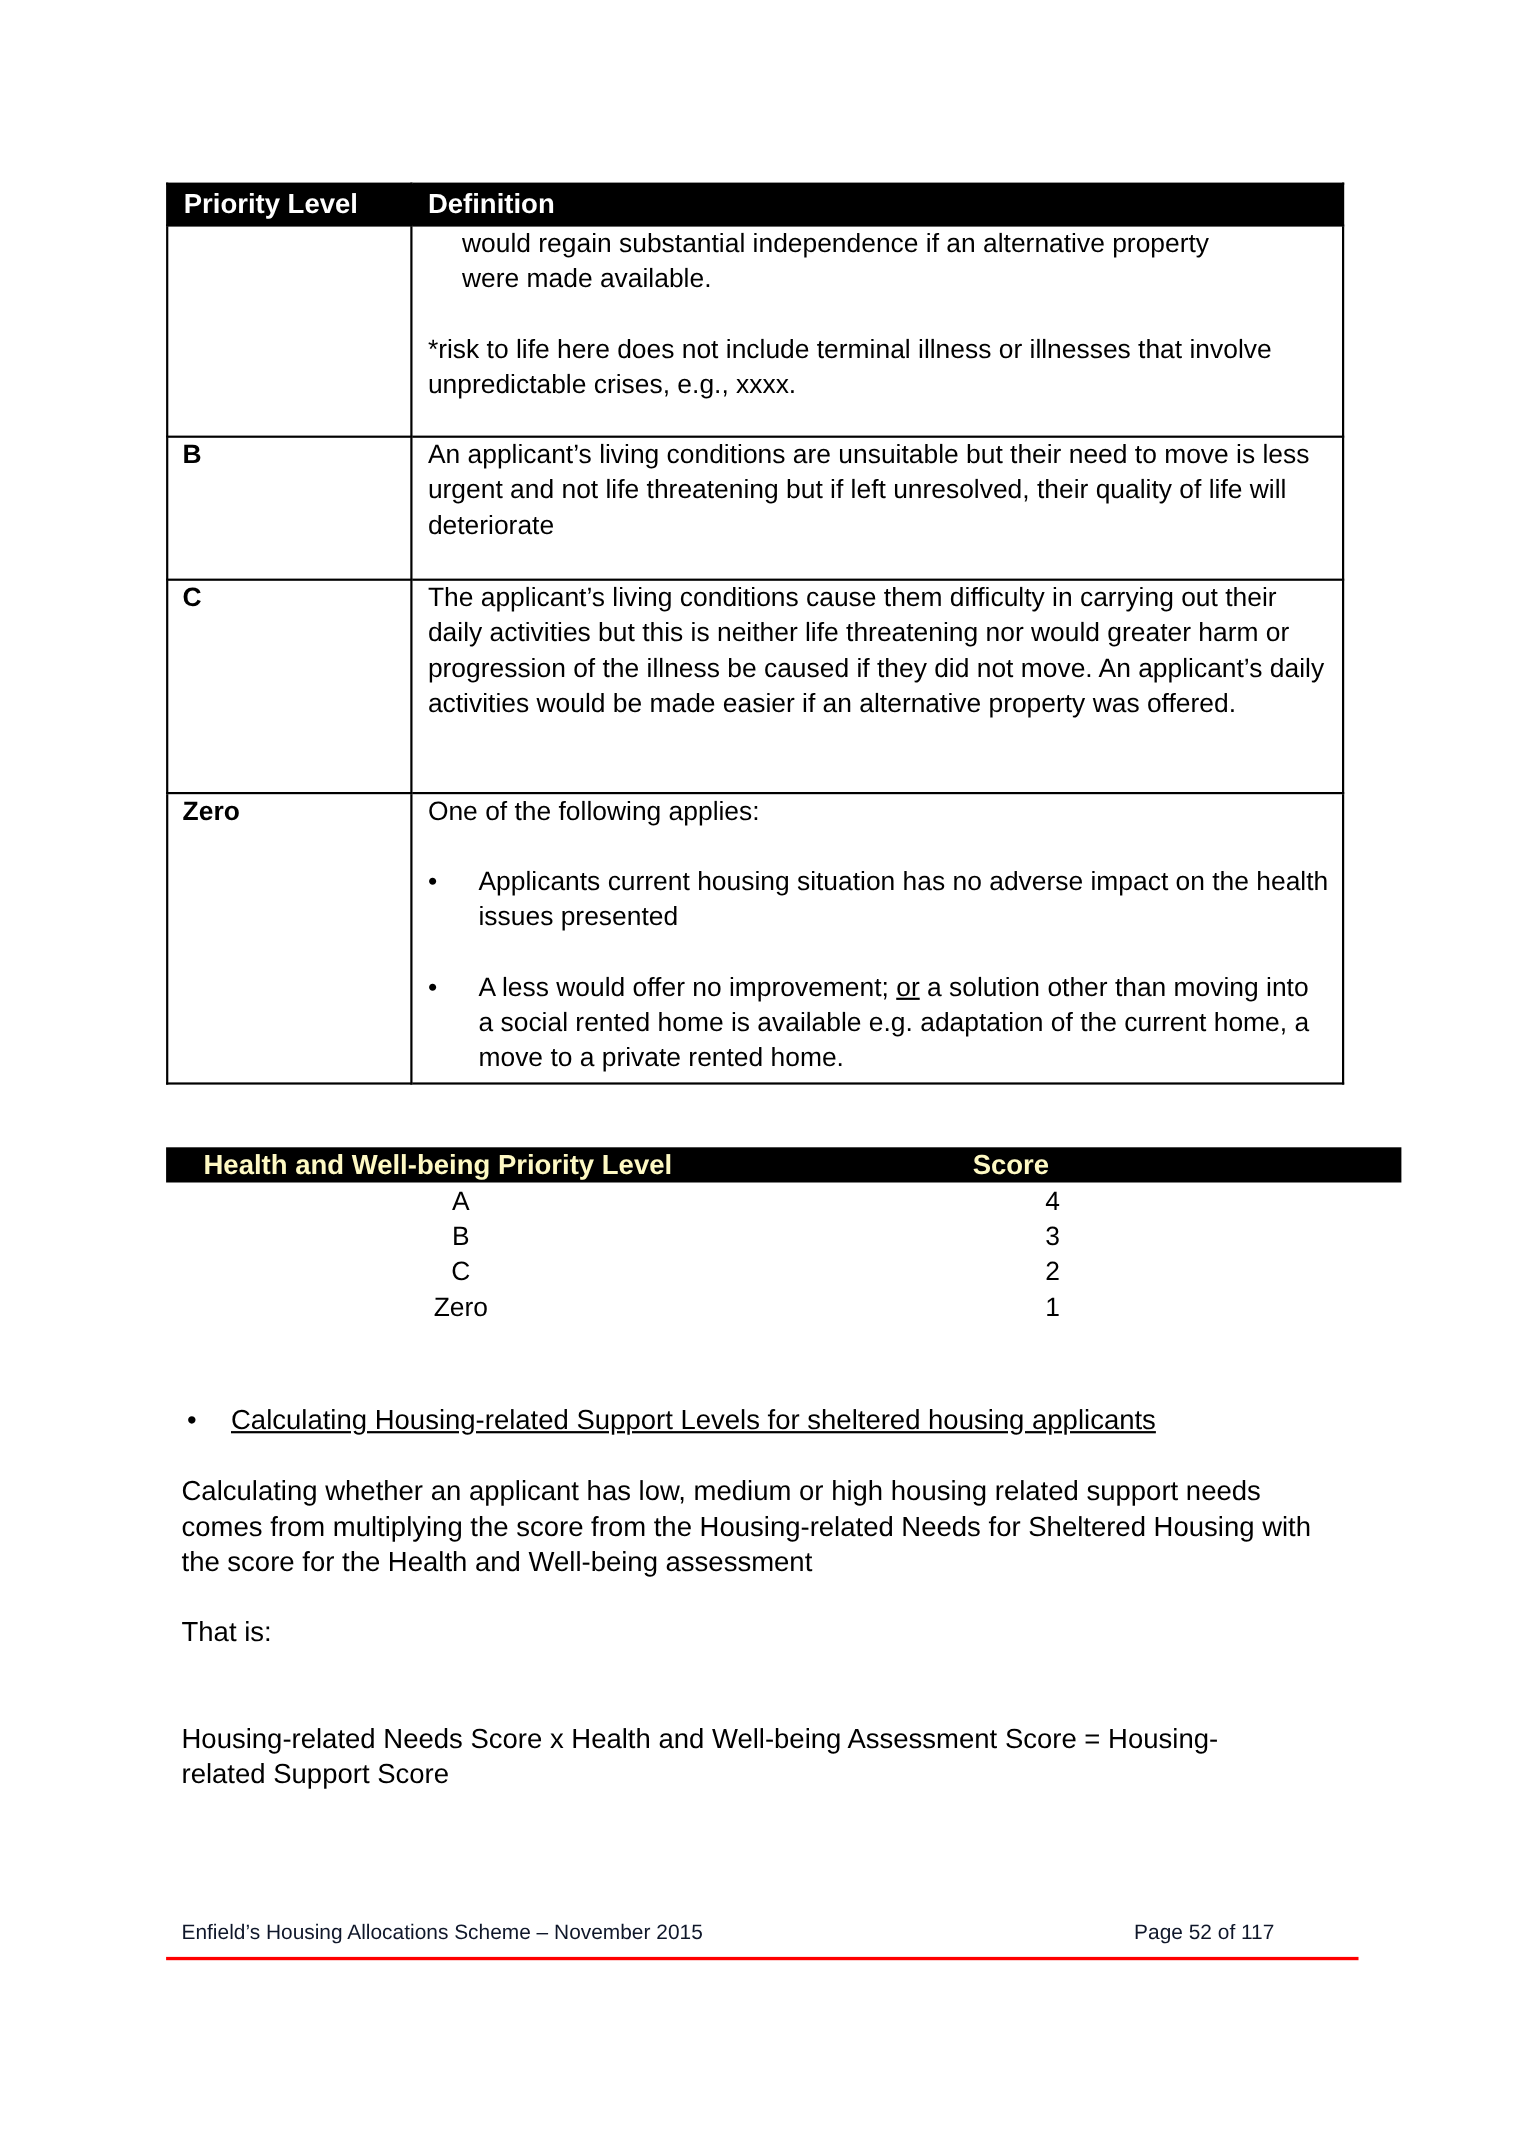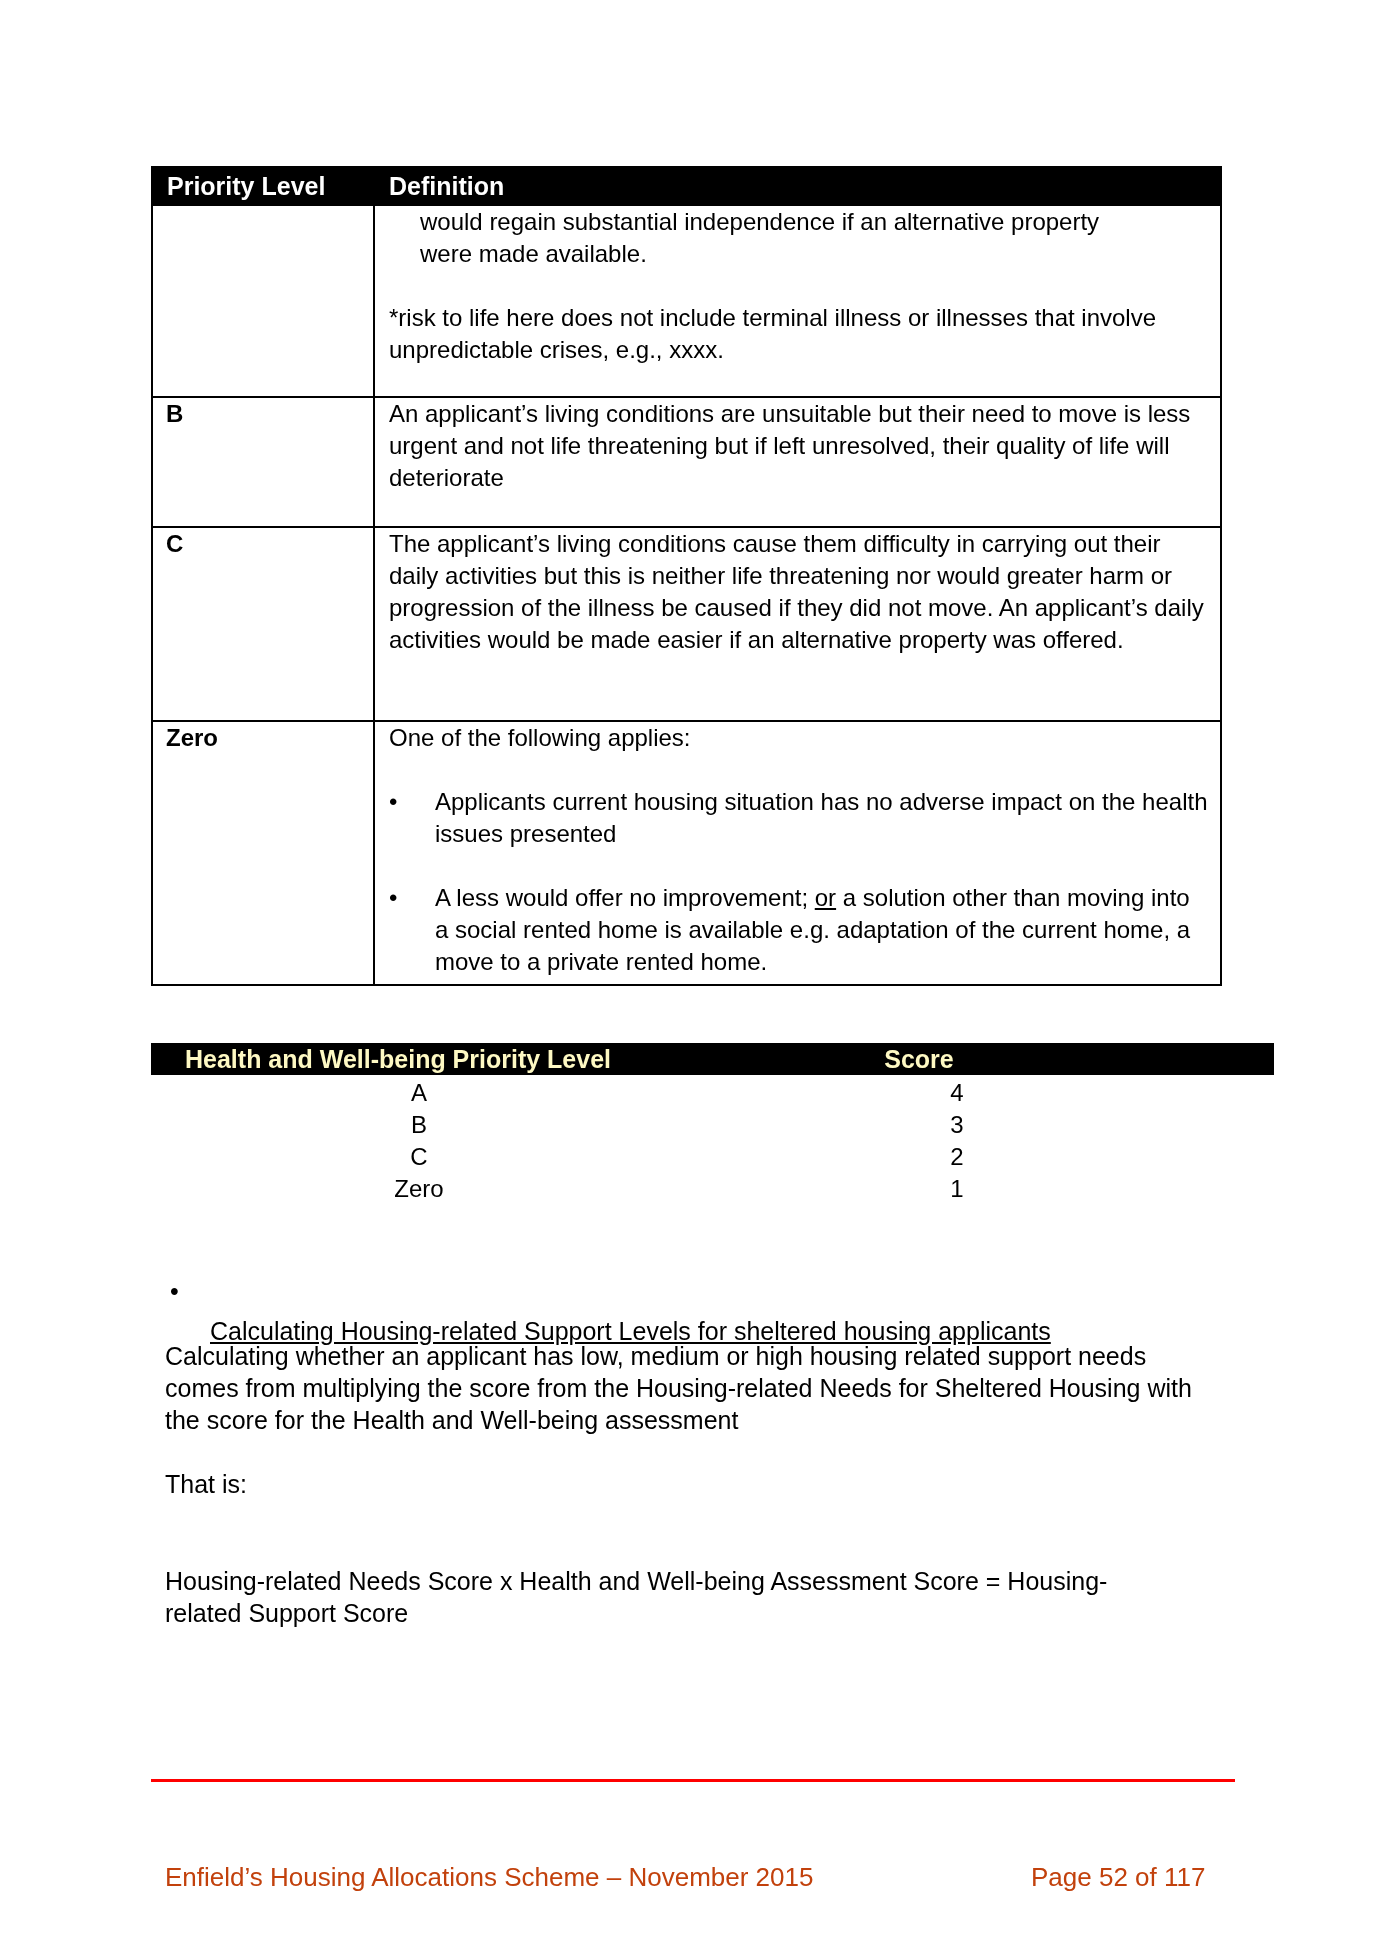--- a/index.html
+++ b/index.html
@@ -30,26 +30,26 @@
           background: #000; color: #fef9c3; font-weight: bold; font-size: 25px; line-height: 32px; }
   .sbar .h1 { position: absolute; left: 34px; top: 0; }
   .sbar .h2 { position: absolute; left: 768px; top: 0; width: 80px; text-align: center; margin-left: -40px; }
   .srow { position: absolute; left: 151px; width: 1075px; height: 32px; font-size: 24px; line-height: 32px; }
   .srow .lv { position: absolute; left: 168px; width: 200px; text-align: center; }
   .srow .sc { position: absolute; left: 706px; width: 200px; text-align: center; }
 
   
   .bullet-head { position: absolute; left: 170px; top: 1275px; font-size: 25px; line-height: 32px; }
   .bullet-head .dot { position: absolute; left: 0; top: 0; }
-  .bullet-head a { position: absolute; left: 40px; top: 0; white-space: nowrap; color: #000; text-decoration: underline; margin-top: 40px; }
+  .bullet-head a { position: absolute; left: 40px; top: 0; white-space: nowrap; color: #000; text-decoration: underline; }
   .para { position: absolute; left: 165px; width: 1060px; font-size: 25px; line-height: 32px; margin: 0; }
 
   
   .frule { position: absolute; left: 151px; top: 1779px; width: 1084px; height: 3px; background: #ff0000; }
-  .ftext { position: absolute; top: 1861px; font-size: 26px; line-height: 32px; color: #c2410c; }
+  .ftext { position: absolute; top: 1742px; font-size: 19px; line-height: 32px; color: #0f172a; }
 </style>
 </head>
 <body>
 
 <div class="page">
 
   <table class="ptable">
     <colgroup>
         <col class="c1">
         <col class="c2">

